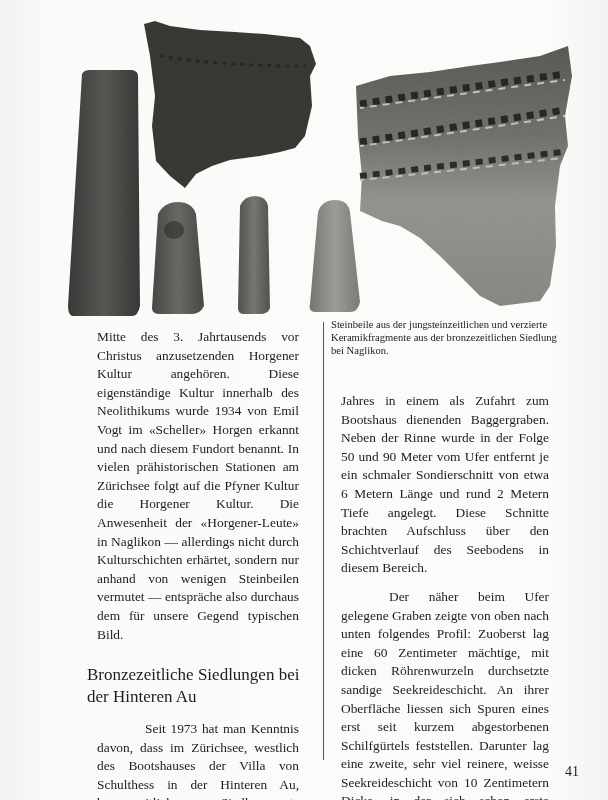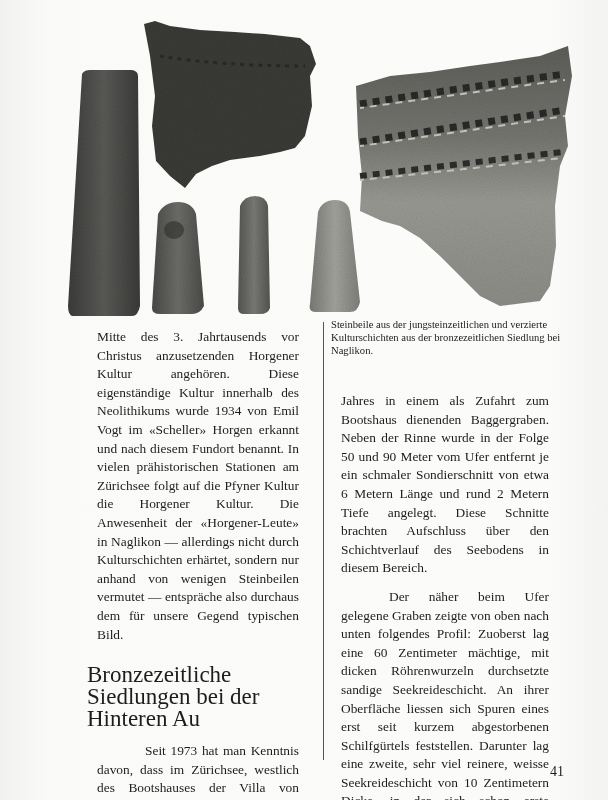--- a/index.html
+++ b/index.html
@@ -17,25 +17,25 @@
     .photo svg { width: 100%; height: 100%; display: block; }
 
     .col { position: absolute; font-size: 13.4px; line-height: 18.6px; text-align: justify; }
     .col p { margin: 10px; }
     .col-left { left: 87px; top: 318px; width: 222px; }
     .col-right { left: 331px; top: 382px; width: 228px; }
     .divider { position: absolute; left: 323px; top: 322px; width: 1px; height: 438px; background: #555; }
 
     .caption { position: absolute; left: 331px; top: 318px; width: 240px; font-size: 10.6px; line-height: 13px; color: #222; }
 
-    .heading { font-size: 23px; line-height: 22px; margin: 20px 0 12px 0 !important; text-align: left; font-weight: normal; }
+    .heading { font-size: 17px; line-height: 22px; margin: 20px 0 12px 0 !important; text-align: left; font-weight: normal; }
     .indent { text-indent: 48px; }
     .indent2 { text-indent: 48px; }
 
-    .pageno { position: absolute; left: 550px; top: 764px; font-size: 14px; }
+    .pageno { position: absolute; left: 565px; top: 764px; font-size: 14px; }
   </style>
 </head>
 <body>
 
 <div class="page">
 
   <div class="photo">
     <svg viewBox="0 0 525 302" preserveAspectRatio="none">
       <defs>
         <filter id="grain" x="0" y="0" width="100%" height="100%">
@@ -102,21 +102,21 @@
         <path d="M300 88 Q400 72 505 58" stroke="#2a2a28" stroke-width="7" fill="none" stroke-dasharray="7 6"></path>
         <path d="M300 92 Q400 78 505 64" stroke="#c8c8c2" stroke-width="2" fill="none" stroke-dasharray="7 6" stroke-dashoffset="3"></path>
         <path d="M300 126 Q400 110 505 94" stroke="#2a2a28" stroke-width="7" fill="none" stroke-dasharray="7 6"></path>
         <path d="M300 130 Q400 116 505 100" stroke="#c8c8c2" stroke-width="2" fill="none" stroke-dasharray="7 6" stroke-dashoffset="3"></path>
         <path d="M300 160 Q400 148 502 136" stroke="#2e2e2c" stroke-width="6" fill="none" stroke-dasharray="7 6"></path>
         <path d="M300 164 Q400 154 502 142" stroke="#c8c8c2" stroke-width="2" fill="none" stroke-dasharray="7 6" stroke-dashoffset="3"></path>
       </g>
     </svg>
   </div>
 
-  <div class="caption">Steinbeile aus der jungsteinzeitlichen und verzierte Kulturschichten aus der bronzezeitlichen Siedlung bei Naglikon.</div>
+  <div class="caption">Steinbeile aus der jungsteinzeitlichen und verzierte Keramikfragmente aus der bronzezeitlichen Siedlung bei Naglikon.</div>
 
   <div class="divider"></div>
 
   <div class="col col-left">
     <p>Mitte des 3. Jahrtausends vor Christus anzusetzenden Horgener Kultur angehören. Diese eigenständige Kultur innerhalb des Neolithikums wurde 1934 von Emil Vogt im «Scheller» Horgen erkannt und nach diesem Fundort benannt. In vielen prähistorischen Stationen am Zürichsee folgt auf die Pfyner Kultur die Horgener Kultur. Die Anwesenheit der «Horgener-Leute» in Naglikon — allerdings nicht durch Kulturschichten erhärtet, sondern nur anhand von wenigen Steinbeilen vermutet — entspräche also durchaus dem für unsere Gegend typischen Bild.</p>
     <h2 class="heading">Bronzezeitliche Siedlungen bei der Hinteren Au</h2>
     <p class="indent">Seit 1973 hat man Kenntnis davon, dass im Zürichsee, westlich des Bootshauses der Villa von Schulthess in der Hinteren Au, bronzezeitliche Siedlungsreste liegen. Die Tauchequipe der Stadt Zürich entdeckte sie im Juli jenes</p>
   </div>
 
   <div class="col col-right">

